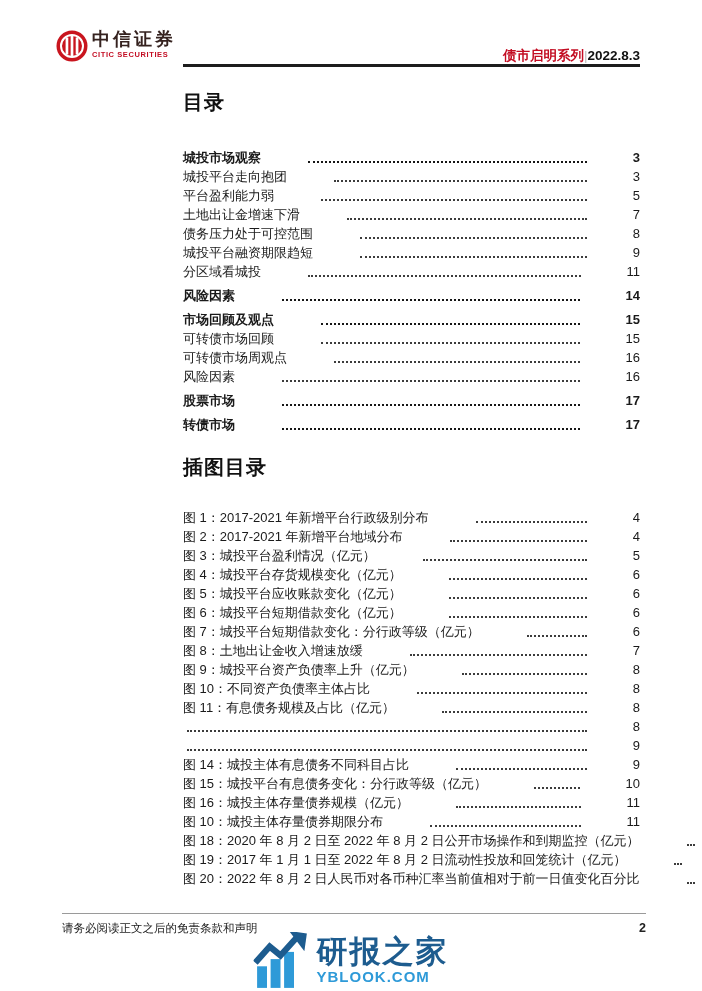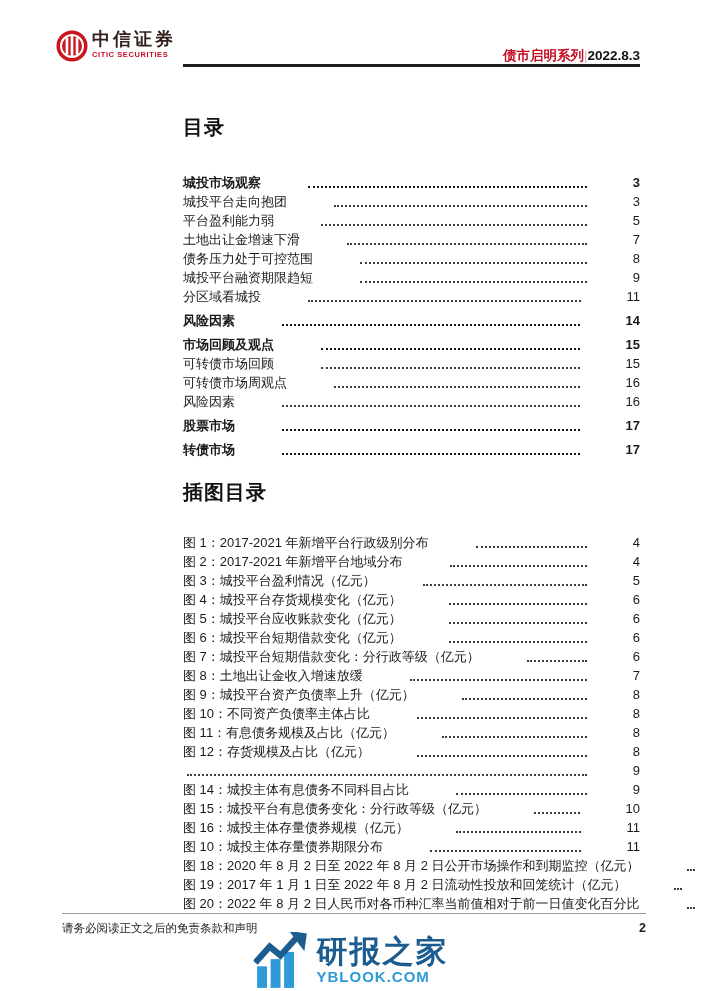--- a/index.html
+++ b/index.html
@@ -71,21 +71,21 @@
     left: 183px;
     top: 89px;
     width: 457px;
   }
   .section-title {
     font-size: 20px;
     font-weight: 700;
     color: #111111;
     letter-spacing: 1px;
   }
-  #toc-title { margin-bottom: 31px; margin-top: 25px; }
+  #toc-title { margin-bottom: 31px; }
   #figures-title { margin-top: 21px; margin-bottom: 26px; }
 
   .leader-list { display: block; }
   .row {
     display: flex;
     align-items: flex-end;
     height: 19px;
     font-size: 13px;
     color: var(--ink);
     line-height: 1.2;
@@ -305,21 +305,20 @@
           <span class="label">图 10：不同资产负债率主体占比</span>
           <span class="dots"></span>
           <span class="pagenum">8</span>
         </div>
         <div class="row">
           <span class="label">图 11：有息债务规模及占比（亿元）</span>
           <span class="dots"></span>
           <span class="pagenum">8</span>
         </div>
         <div class="row">
-          <span class="label">图 12：存货规模及占比（亿元）</span>
           <span class="dots"></span>
           <span class="pagenum">8</span>
         </div>
         <div class="row">
           <span class="dots"></span>
           <span class="pagenum">9</span>
         </div>
         <div class="row">
           <span class="label">图 14：城投主体有息债务不同科目占比</span>
           <span class="dots"></span>

